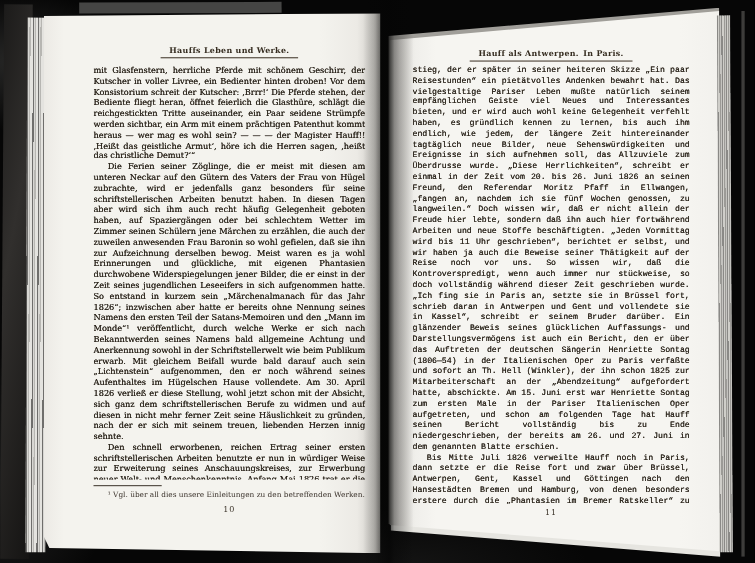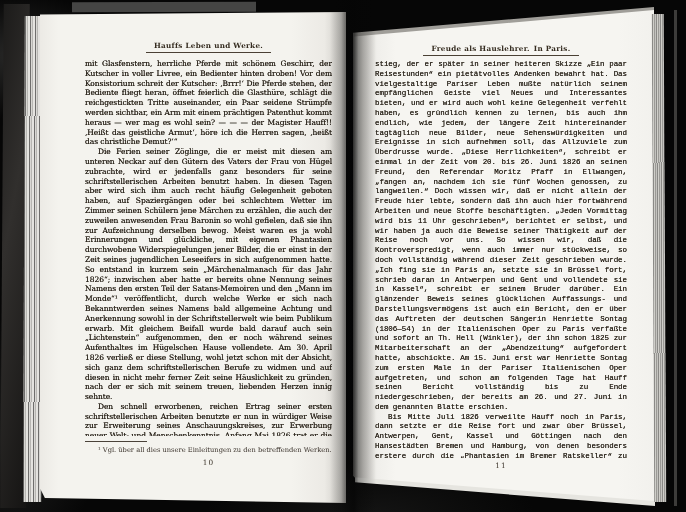--- a/index.html
+++ b/index.html
@@ -67,21 +67,21 @@
       </div>
     <div class="abs lp-footrule"></div>
     <div class="abs lp-footnote">¹ Vgl. über all dies unsere Einleitungen zu den betreffenden Werken.</div>
     <div class="abs lp-pagenum">10</div>
   </div>
 
   <div class="abs under-top-right"></div>
   <div class="abs under-bottom-right"></div>
 
   <div class="abs page-right">
-    <div class="abs run-head rp-head"><span>Freude als Hauslehrer. In Paris.</span></div>
+    <div class="abs run-head rp-head"><span>Hauff als Antwerpen. In Paris.</span></div>
     <div class="abs body-col rp-body">
 
     <p class="para">stieg, der er später in seiner heiteren Skizze „Ein paar Reisestunden“ ein pietätvolles Andenken bewahrt hat. Das vielgestaltige Pariser Leben mußte natürlich seinem empfänglichen Geiste viel Neues und Interessantes bieten, und er wird auch wohl keine Gelegenheit verfehlt haben, es gründlich kennen zu lernen, bis auch ihm endlich, wie jedem, der längere Zeit hintereinander tagtäglich neue Bilder, neue Sehenswürdigkeiten und Ereignisse in sich aufnehmen soll, das Allzuviele zum Überdrusse wurde. „Diese Herrlichkeiten“, schreibt er einmal in der Zeit vom 20. bis 26. Juni 1826 an seinen Freund, den Referendar Moritz Pfaff in Ellwangen, „fangen an, nachdem ich sie fünf Wochen genossen, zu langweilen.“ Doch wissen wir, daß er nicht allein der Freude hier lebte, sondern daß ihn auch hier fortwährend Arbeiten und neue Stoffe beschäftigten. „Jeden Vormittag wird bis 11 Uhr geschrieben“, berichtet er selbst, und wir haben ja auch die Beweise seiner Thätigkeit auf der Reise noch vor uns. So wissen wir, daß die Kontroverspredigt, wenn auch immer nur stückweise, so doch vollständig während dieser Zeit geschrieben wurde. „Ich fing sie in Paris an, setzte sie in Brüssel fort, schrieb daran in Antwerpen und Gent und vollendete sie in Kassel“, schreibt er seinem Bruder darüber. Ein glänzender Beweis seines glücklichen Auffassungs- und Darstellungsvermögens ist auch ein Bericht, den er über das Auftreten der deutschen Sängerin Henriette Sontag (1806—54) in der Italienischen Oper zu Paris verfaßte und sofort an Th. Hell (Winkler), der ihn schon 1825 zur Mitarbeiterschaft an der „Abendzeitung“ aufgefordert hatte, abschickte. Am 15. Juni erst war Henriette Sontag zum ersten Male in der Pariser Italienischen Oper aufgetreten, und schon am folgenden Tage hat Hauff seinen Bericht vollständig bis zu Ende niedergeschrieben, der bereits am 26. und 27. Juni in dem genannten Blatte erschien.</p>
         <p class="para indent">Bis Mitte Juli 1826 verweilte Hauff noch in Paris, dann setzte er die Reise fort und zwar über Brüssel, Antwerpen, Gent, Kassel und Göttingen nach den Hansestädten Bremen und Hamburg, von denen besonders erstere durch die „Phantasien im Bremer Ratskeller“ zu einem Merkpunkte für jeden Freund der Hauffschen Muse geworden ist. Von Hamburg aus begab er sich nach Berlin; hier langte er Mitte September an und hielt sich hier fünf Wochen lang auf, gesucht und gefeiert, der jugendliche Held, von den berühmtesten Männern der Zeit eingeführt in die besten Kreise der Schriftsteller- und Künstlerwelt und von seinen Gleichgesinnten gepriesen als der Mann, welcher Claurens Herrschaft gebrochen hätte. Er selbst schreibt von Berlin aus über seinen dortigen Aufenthalt: „Ich wurde glänzend, fast wie im Triumph aufgenommen.</p>
       </div>
     <div class="abs rp-pagenum">11</div>
   </div>
 
   <div class="abs edges-right"></div>
   <div class="abs cover-right-line"></div>

